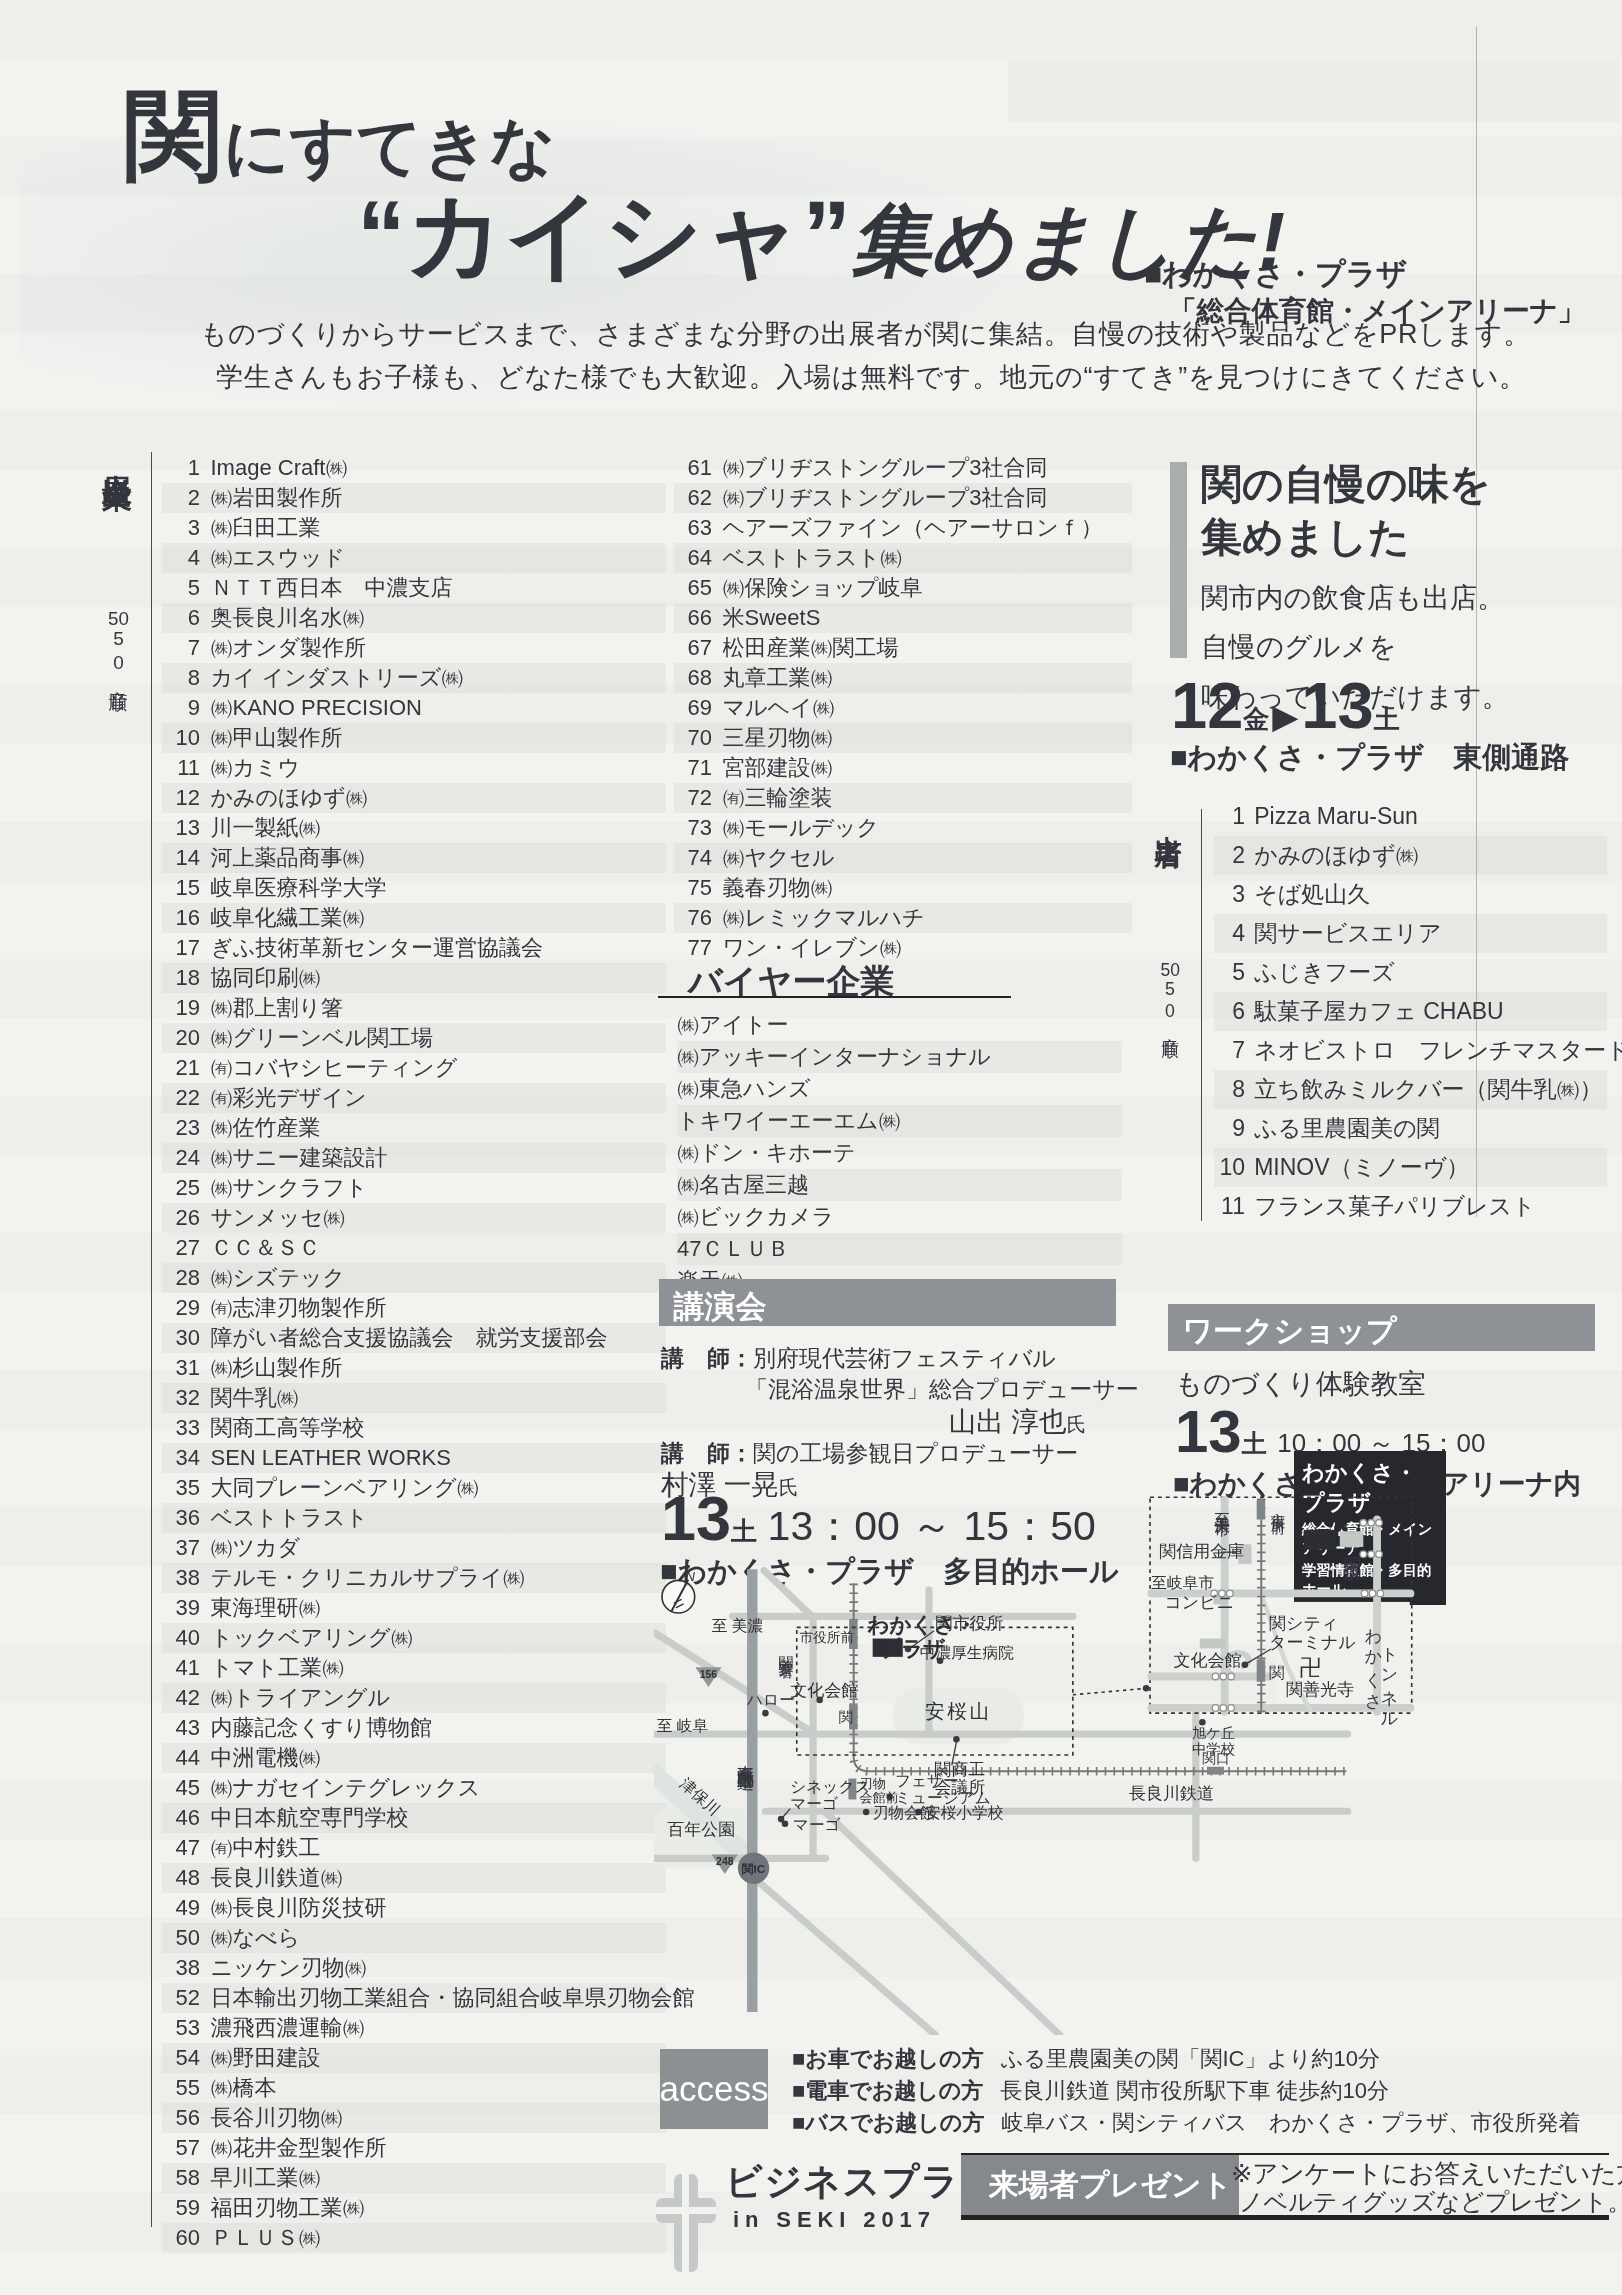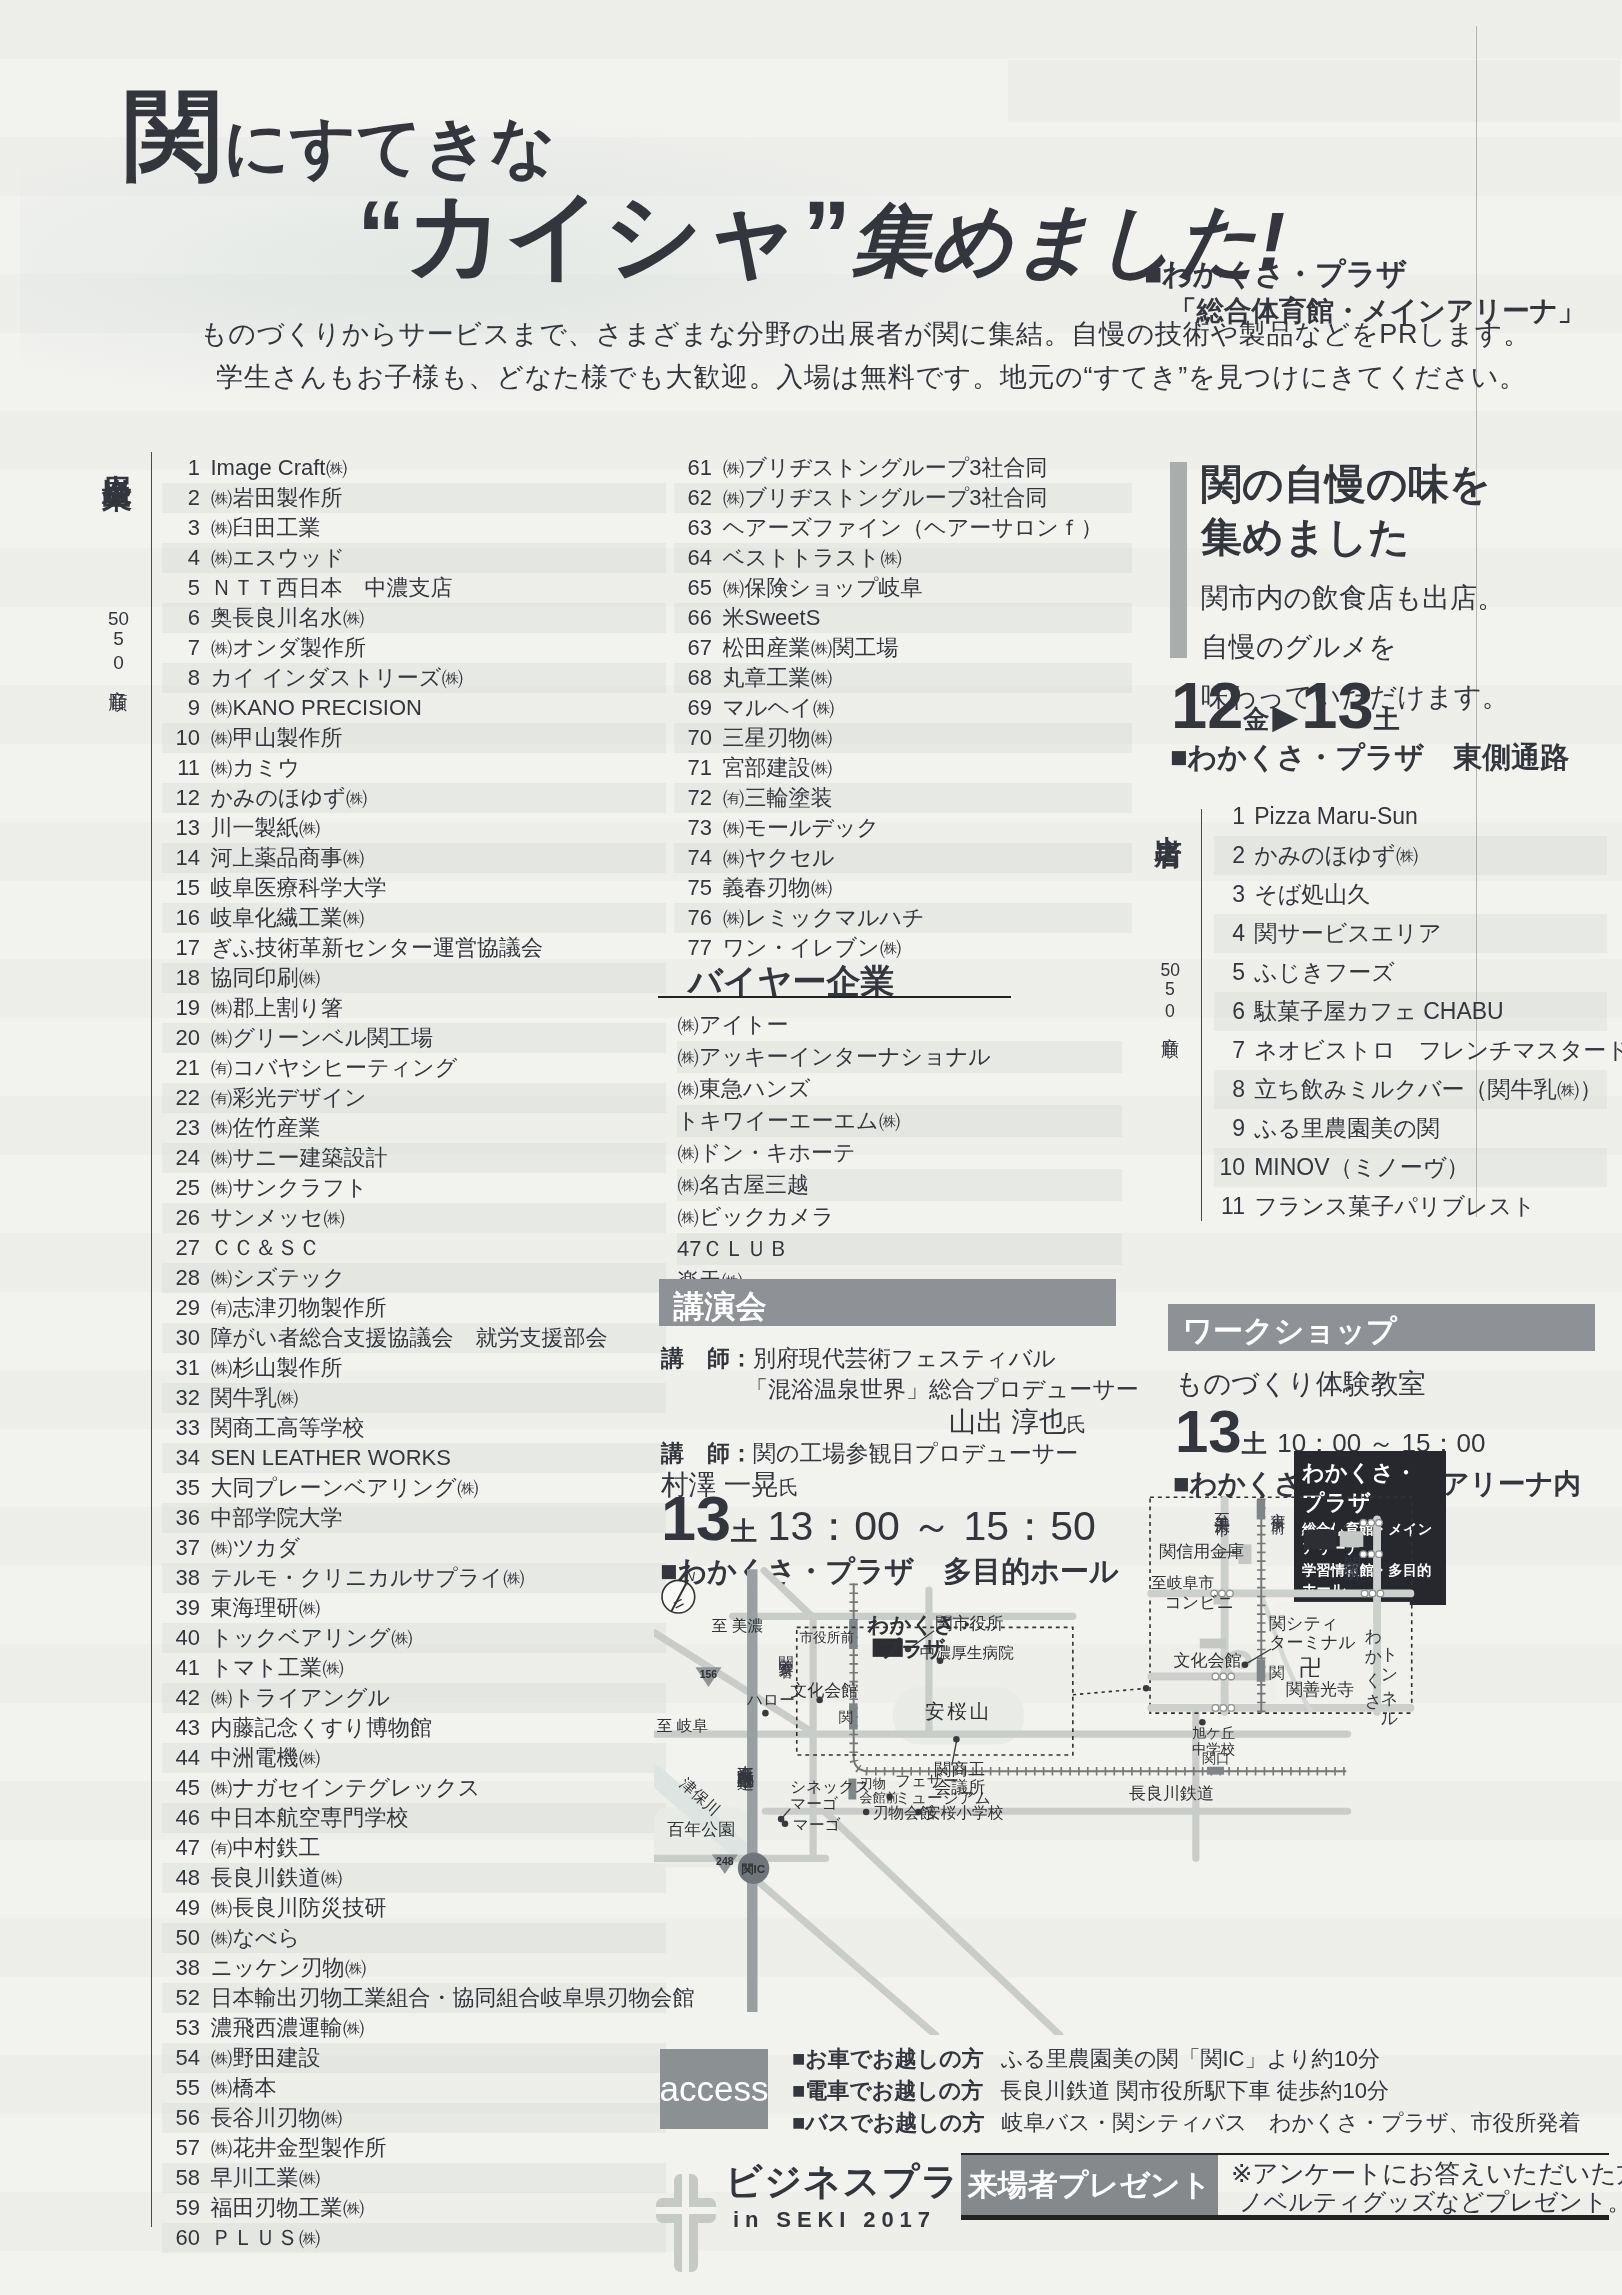--- a/index.html
+++ b/index.html
@@ -52,21 +52,21 @@
   .callout .t{font-size:22px;font-weight:bold;letter-spacing:0.7px;}
   .callout .s{font-size:14.4px;font-weight:bold;margin-top:2.6px;}
   
   .access-badge{background:#8b9093;color:#fff;font-size:35px;display:flex;align-items:center;justify-content:center;}
   .acc-row{font-size:22px;white-space:nowrap;}
   .acc-row .lab{font-weight:bold;margin-right:17px;}
   
   .biz{font-size:37px;font-weight:bold;letter-spacing:1.3px;}
   .biz2{font-size:22px;font-weight:bold;letter-spacing:5.9px;}
   .present-wrap{border-top:2px solid #222;border-bottom:5.2px solid #222;}
-  .present-box{background:#85898c;color:#fff;font-size:30px;font-weight:bold;display:flex;align-items:center;justify-content:center;}
+  .present-box{background:#85898c;color:#fff;font-size:30px;font-weight:bold;display:flex;align-items:center;justify-content:center;padding-left:21px;}
   .note{font-size:25.5px;font-weight:500;white-space:nowrap;}
   svg text{font-family:"Liberation Sans","DejaVu Sans",sans-serif;fill:#2f3134;}
   .scanline{background:rgba(70,70,70,0.35);}
   .watermark{background:radial-gradient(ellipse at 40% 50%,rgba(150,185,180,0.16),rgba(150,185,180,0) 70%);}
   .band{background:#e9e9e6;}
 </style>
 </head>
 <body>
 
 <div class="page">
@@ -228,21 +228,21 @@
       <li>
         <span class="no">34</span>
         <span>SEN LEATHER WORKS</span>
       </li>
       <li>
         <span class="no">35</span>
         <span>大同プレーンベアリング㈱</span>
       </li>
       <li>
         <span class="no">36</span>
-        <span>中部学院大学</span>
+        <span>ベストトラスト</span>
       </li>
       <li>
         <span class="no">37</span>
         <span>㈱ツカダ</span>
       </li>
       <li>
         <span class="no">38</span>
         <span>テルモ・クリニカルサプライ㈱</span>
       </li>
       <li>

